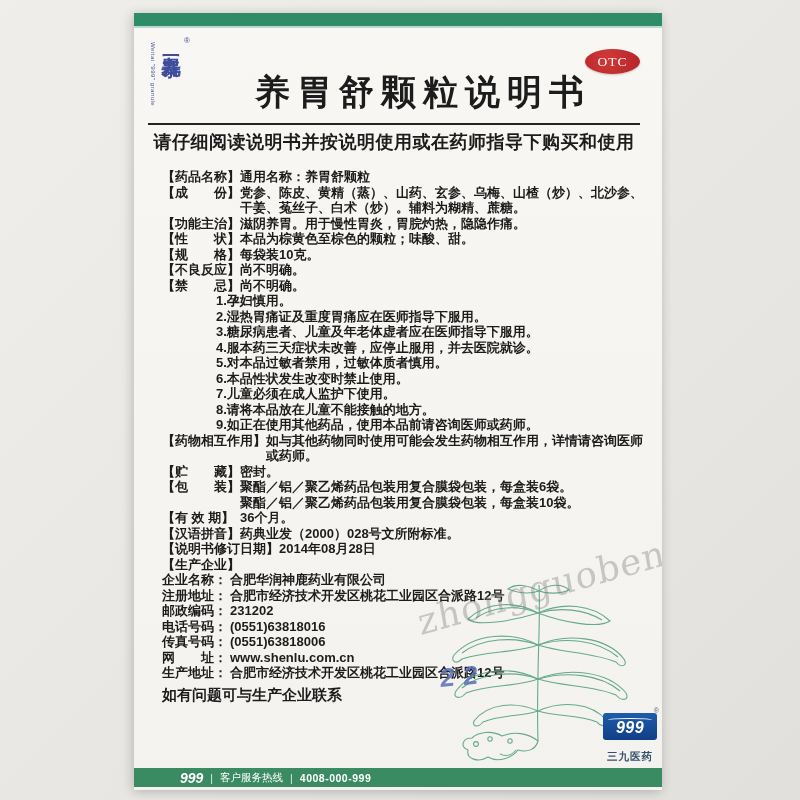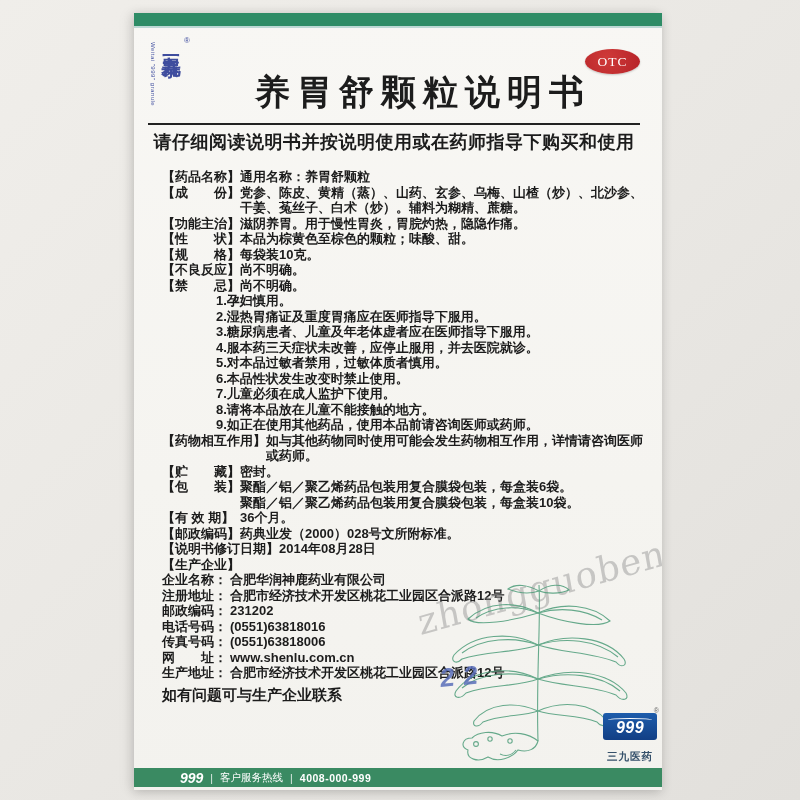--- a/index.html
+++ b/index.html
@@ -131,21 +131,21 @@
       </div>
     <div class="row">
         <span class="label"></span>
         <span class="text">聚酯／铝／聚乙烯药品包装用复合膜袋包装，每盒装10袋。</span>
       </div>
     <div class="row">
         <span class="label">【有 效 期】</span>
         <span class="text">36个月。</span>
       </div>
     <div class="row">
-        <span class="label">【邮政编码】</span>
+        <span class="label">【汉语拼音】</span>
         <span class="text">药典业发（2000）028号文所附标准。</span>
       </div>
     <div class="row">
         <span class="label wide">【说明书修订日期】</span>
         <span class="text">2014年08月28日</span>
       </div>
     <div class="row">
         <span class="label wide">【生产企业】</span>
         <span class="text"></span>
       </div>

